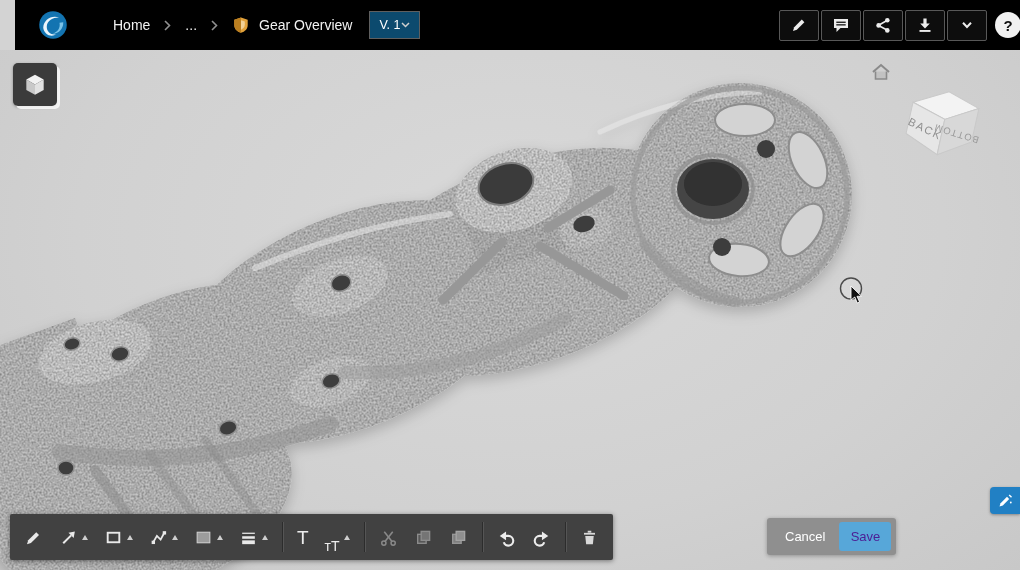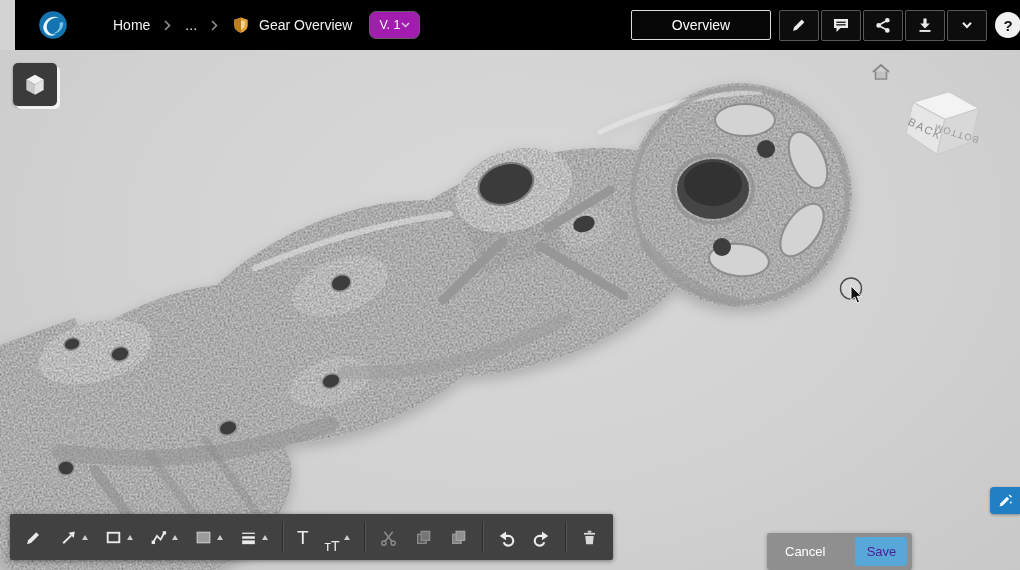--- a/index.html
+++ b/index.html
@@ -14,21 +14,21 @@
     display:flex;align-items:center;z-index:40;margin-left:15px;
   }
   .logo{width:32px;height:32px;margin-left:22px;border:none;background:transparent;padding:0;cursor:pointer;flex:0 0 auto;}
   .breadcrumb{display:flex;align-items:center;margin-left:44px;}
   .crumb{color:#f2f2f2;font-size:14px;background:transparent;border:none;padding:0;cursor:pointer;font-family:inherit;}
   .crumb.current{cursor:default;}
   .bc-sep{margin:0 14px;display:flex;align-items:center;}
   .shield{margin-right:9px;display:flex;align-items:center;}
   .version-btn{
     margin-left:17px;height:28px;display:flex;align-items:center;gap:1px;
-    background:#a21caf;border:1px solid #5f5f5f;border-radius:7px;color:#fff;
+    background:#0c4a6e;border:1px solid #5f5f5f;border-radius:0;color:#fff;
     font-size:12.5px;padding:0 9px;cursor:pointer;font-family:inherit;
   }
   .tb-right{margin-left:auto;display:flex;align-items:center;margin-right:14px;}
   .overview-btn{
     width:140px;height:30px;background:#070707;border:1px solid #dcdcdc;border-radius:2px;
     color:#fff;font-size:14px;cursor:pointer;font-family:inherit;margin-right:8px;
   }
   .tb-icons{display:flex;gap:2px;margin-right:8px;}
   .tb-icon-btn{
     width:40px;height:31px;background:#0d0d0d;border:1px solid #585858;border-radius:2px;
@@ -71,23 +71,22 @@
     height:46px;background:transparent;border:none;display:flex;align-items:center;
     justify-content:center;cursor:pointer;padding:0 8px;gap:4px;font-family:inherit;
   }
   .tool-btn .t-label{color:#ececec;font-size:19px;line-height:1;}
   .tool-btn .t-label.small{font-size:14px;margin-top:17px;}
   .caret-up{width:0;height:0;border-left:3.5px solid transparent;border-right:3.5px solid transparent;border-bottom:5px solid #cfcfcf;}
   .tool-div{width:1px;height:30px;background:#2c2c2c;margin:0 6px;box-shadow:1px 0 0 #555;}
   
   .action-bar{
     position:absolute;top:518px;left:767px;height:37px;background:#8f8f8f;border-radius:3px;
-    display:flex;align-items:center;padding:0 5px;gap:17px;z-index:31;
+    display:flex;align-items:center;padding:0 5px;gap:1px;z-index:31;
     box-shadow:0 1px 4px rgba(0,0,0,.3);
-    margin-top:15px;
   }
   .cancel-btn{
     height:29px;background:transparent;border:none;color:#fff;font-size:13px;
     padding:0 13px;cursor:pointer;font-family:inherit;
   }
   .save-btn{
     height:29px;width:52px;background:#57a7d9;border:none;border-radius:3px;color:#4c1d95;
     font-size:13px;cursor:pointer;font-family:inherit;
   }
 </style>
@@ -127,21 +126,20 @@
   </nav>
 
   <button class="version-btn">
     <span>V. 1</span>
     <svg width="9" height="6" viewBox="0 0 9 6">
       <polyline points="1,1 4.5,4.5 8,1" fill="none" stroke="#cfcfcf" stroke-width="1.5"></polyline>
     </svg>
   </button>
 
   <div class="tb-right">
-    <button class="overview-btn">Overview</button>
 
     <div class="tb-icons">
       <button class="tb-icon-btn">
         <svg width="18" height="18" viewBox="0 0 18 18">
           <path d="M3 15 L4.2 11.2 L11.8 3.6 L14.4 6.2 L6.8 13.8 Z" fill="#ececec"></path>
         </svg>
       </button>
       <button class="tb-icon-btn">
         <svg width="18" height="18" viewBox="0 0 18 18">
           <path d="M2 3 h14 v9 h-7.5 L4.5 16 v-4 H2 Z" fill="#ececec"></path>

